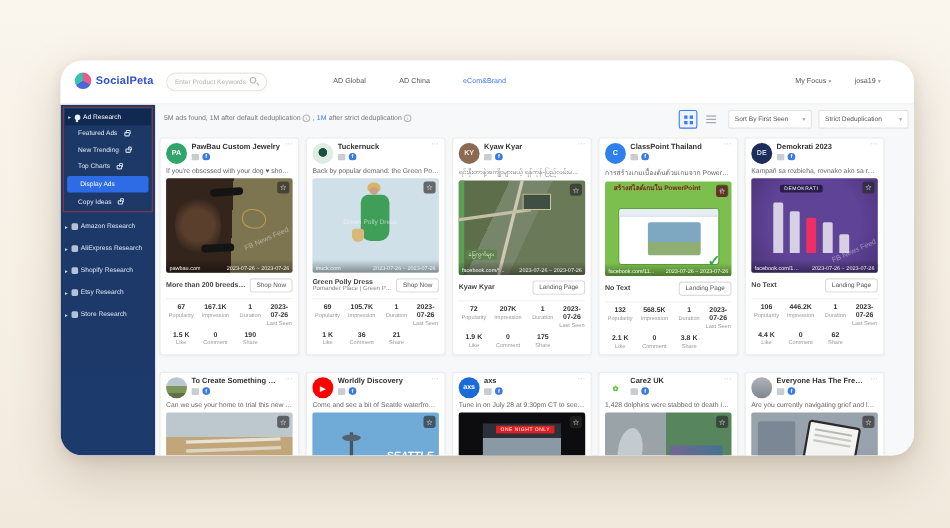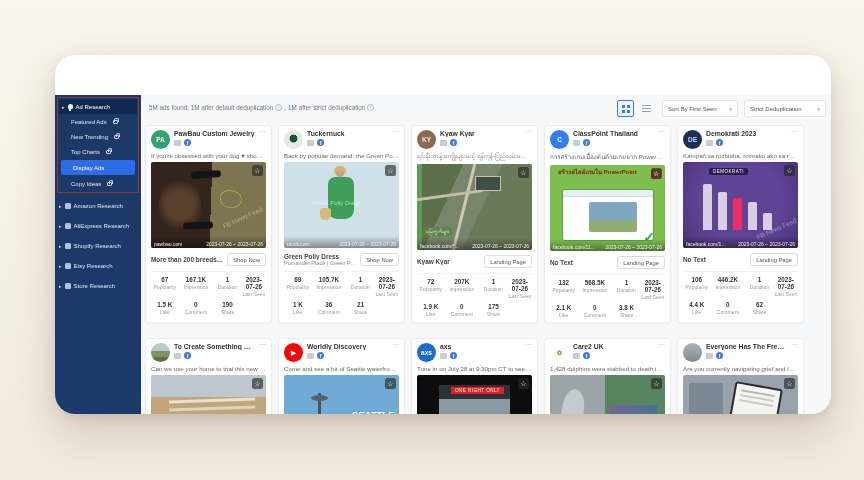--- a/index.html
+++ b/index.html
@@ -226,20 +226,39 @@
   .tablet::before { content:""; position:absolute; left:5px; top:5px; width:34px;
       height:2px; background:#b9b9b4; box-shadow:0 5px #c9c9c4, 0 10px #c9c9c4; }
   .panel-l { position:absolute; left:6px; top:8px; width:34px; height:64px;
       background:#7c8796; border-radius:2px; }
 </style>
 </head>
 <body>
 
 <div class="window">
 
+  <div class="hdr">
+    <div class="logo">
+      <span class="logo-mark"></span>
+      <span class="logo-txt">SocialPeta</span>
+    </div>
+    <input class="search" placeholder="Enter Product Keywords" style="">
+    <span class="search-ic"></span>
+    <span class="tab t0">AD Global</span>
+    <span class="tab t1">AD China</span>
+    <span class="tab t2 active">eCom&amp;Brand</span>
+    <span class="hdr-right hr0">
+      <span>My Focus</span>
+      <span class="chev">▾</span>
+    </span>
+    <span class="hdr-right hr1">
+      <span>josa19</span>
+      <span class="chev">▾</span>
+    </span>
+  </div>
 
   <div class="sidebar">
     <div class="sgroup">
       <div class="sitem first">
         <span class="arrowg">▸</span>
         <span class="bulb"></span>
         <span>Ad Research</span>
       </div>
       <div class="sitem sub">
         <span>Featured Ads</span>

